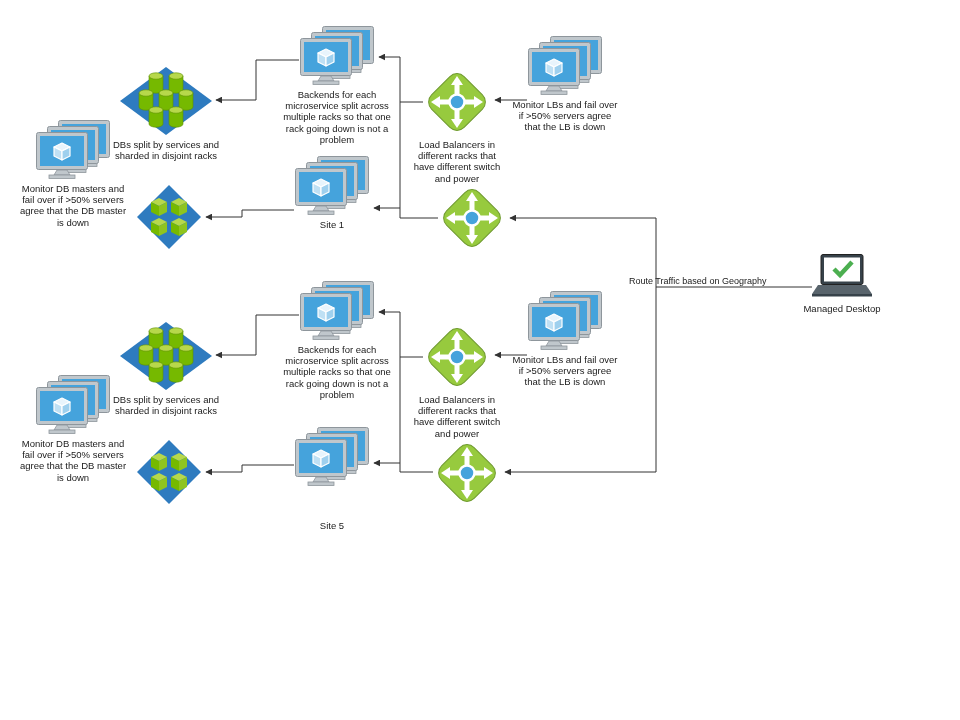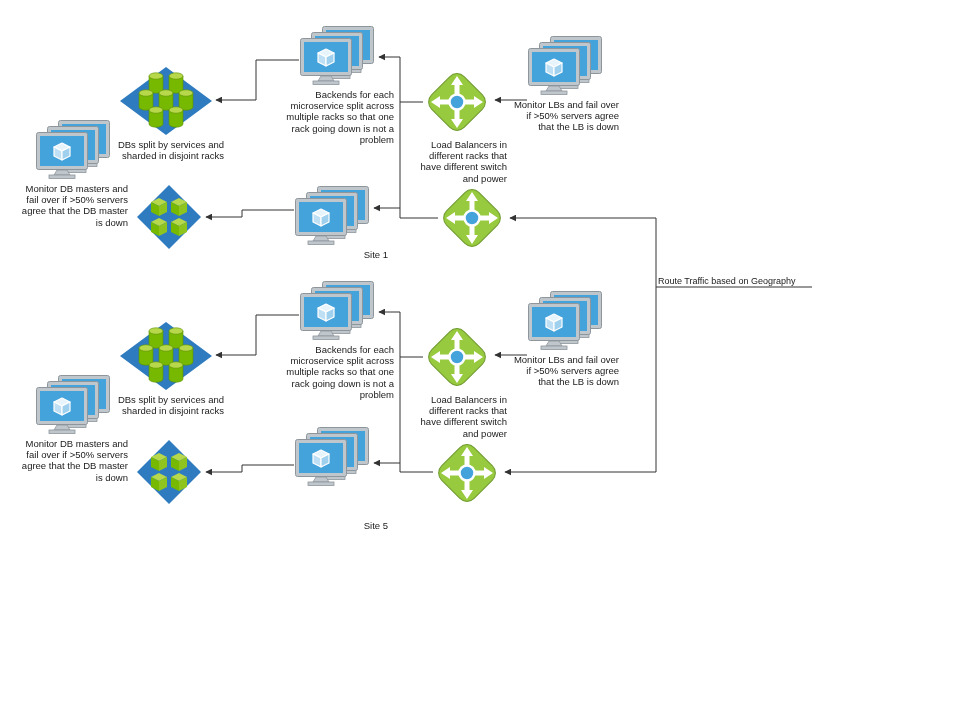--- a/index.html
+++ b/index.html
@@ -1,26 +1,26 @@
 <!DOCTYPE html>
 <html><head>
 <meta charset="utf-8">
 <style>
   *{box-sizing:border-box}
   html,body{margin:0;padding:0;background:#fff}
   body{font-family:"Liberation Sans",sans-serif;color:#1a1a1a}
   #canvas{position:relative;width:960px;height:720px;background:#ffffff;overflow:hidden}
   .node{position:absolute;display:flex;flex-direction:column;align-items:center}
   .node svg.icon{display:block;flex:0 0 auto}
-  .label{font-size:9.5px;line-height:1.18;text-align:right;margin-top:3px;width:100%}
+  .label{font-size:9.5px;line-height:1.18;text-align:center;margin-top:3px;width:100%}
   .site-caption{font-size:9.5px}
   .site2-gap{margin-top:33px}
   #connectors{position:absolute;left:0;top:0;pointer-events:none}
   #connectors path{fill:none;stroke:#333;stroke-width:1}
-  .route-label{position:absolute;left:658px;top:276px;font-size:9px;white-space:nowrap}
+  .route-label{position:absolute;left:629px;top:276px;font-size:9px;white-space:nowrap}
   #icon-defs{position:absolute;width:0;height:0;overflow:hidden}
 </style>
 </head>
 <body>
 
 <div id="canvas">
 
   <svg id="icon-defs" aria-hidden="true">
     <defs>
       <marker id="arrow" viewBox="0 0 10 10" refX="9" refY="5" markerWidth="7" markerHeight="7" orient="auto">
@@ -161,21 +161,21 @@
       </svg>
     <div class="label">Monitor LBs and fail over if &gt;50% servers agree that the LB is down</div>
   </div>
 
   <div class="node" style="left:136px;top:184px;width:66px">
     <svg class="icon" width="66" height="66">
         <use href="#sym-cube-diamond"></use>
       </svg>
   </div>
 
-  <div class="node" style="left:276px;top:186px;width:112px">
+  <div class="node" style="left:276px;top:156px;width:112px">
     <svg class="icon" width="74" height="60">
         <use href="#sym-monitor-stack"></use>
       </svg>
     <div class="label site-caption">Site 1</div>
   </div>
 
   <div class="node" style="left:438px;top:184px;width:68px">
     <svg class="icon" width="68" height="68">
         <use href="#sym-lb"></use>
       </svg>
@@ -230,14 +230,20 @@
   </div>
 
   <div class="node" style="left:433px;top:439px;width:68px">
     <svg class="icon" width="68" height="68">
         <use href="#sym-lb"></use>
       </svg>
   </div>
 
   <div class="route-label">Route Traffic based on Geography</div>
 
+  <div class="node" style="left:797px;top:254px;width:90px">
+    <svg class="icon" width="60" height="46">
+        <use href="#sym-laptop"></use>
+      </svg>
+    <div class="label">Managed Desktop</div>
+  </div>
 
 </div>
 
 </body></html>

